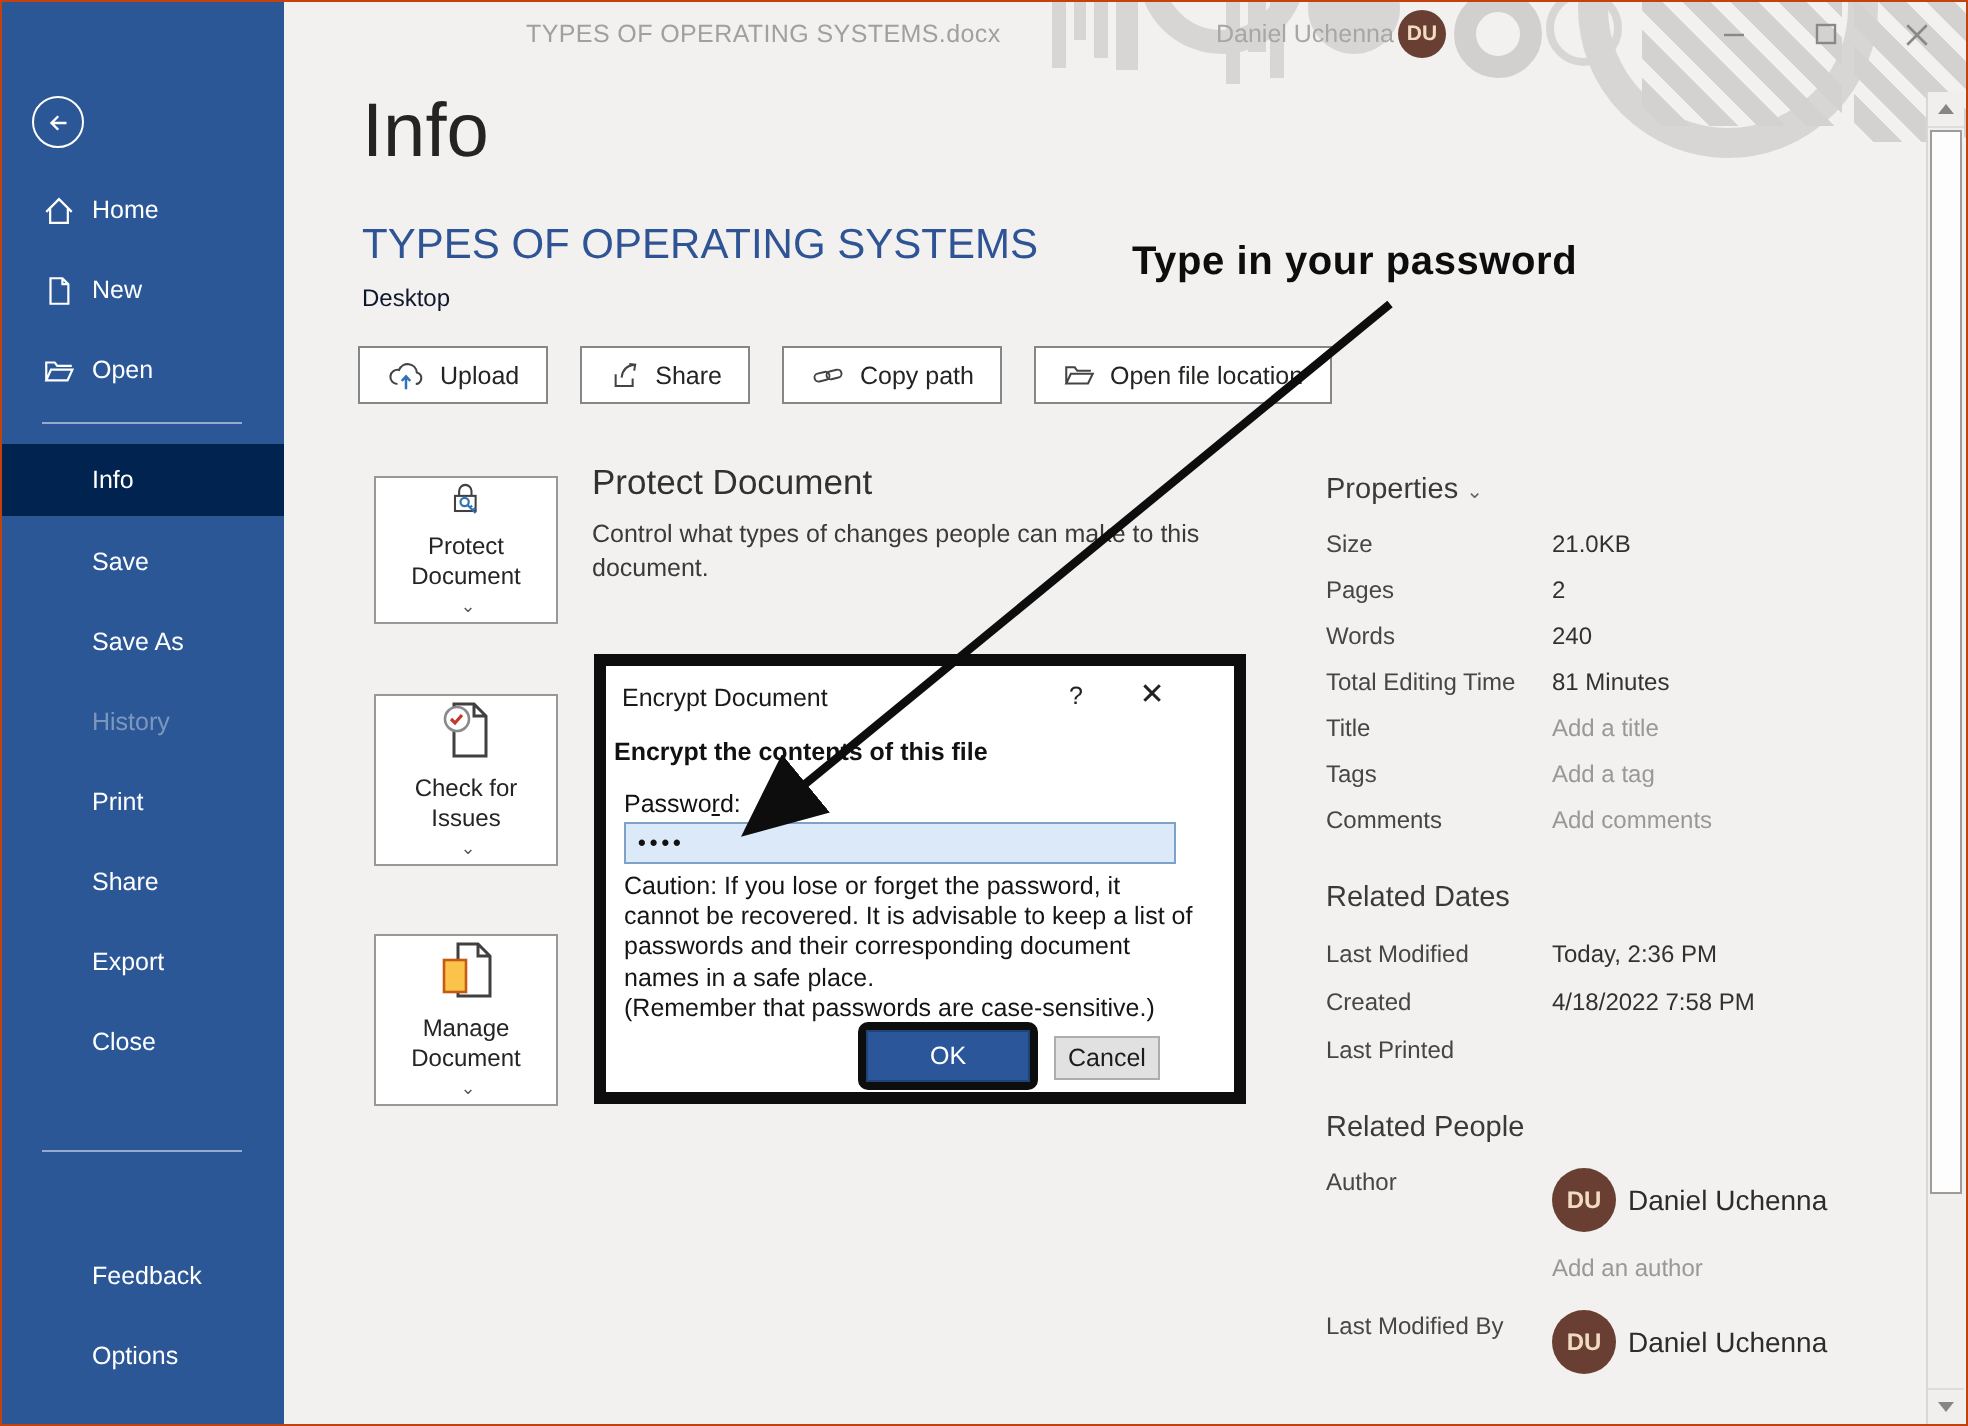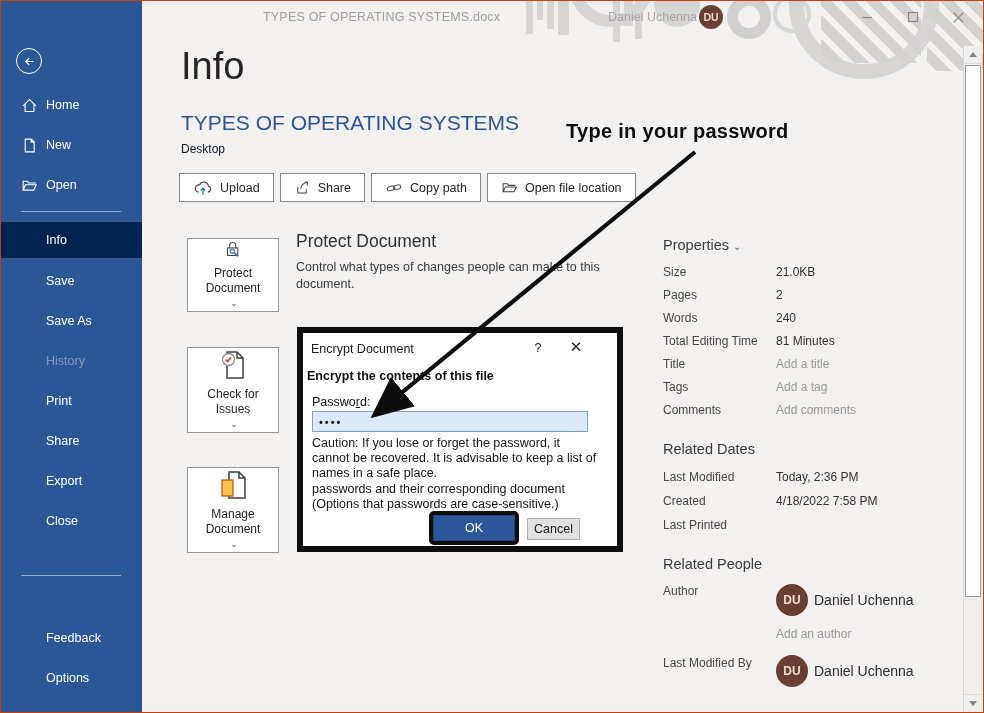--- a/index.html
+++ b/index.html
@@ -42,21 +42,21 @@
   .nav-item.selected{ background:var(--sidebar-selected,#01234f); }
   .nav-item.disabled{ color:rgba(255,255,255,.38); cursor:default; }
   .side-sep{ position:absolute; left:20px; width:100px; height:1px; background:rgba(255,255,255,.5); }
 
   
   .page-title{ position:absolute; left:180px; top:44px; font-size:38px; font-weight:400; color:#252423; z-index:2; }
   .doc-heading{ position:absolute; left:180px; top:110px; font-size:21px; font-weight:400;
     color:var(--heading-blue,#2f5496); z-index:2; }
   .doc-loc{ position:absolute; left:180px; top:141px; font-size:12px; color:#0f172a; z-index:2; }
 
-  .toolbar{ position:absolute; left:178px; top:172px; display:flex; gap:6px; z-index:2; }
+  .toolbar{ position:absolute; left:178px; top:172px; display:flex; gap:16px; z-index:2; }
   .tb-btn{ height:29px; background:#fff; border:1px solid #868686; display:flex; align-items:center;
     gap:7px; padding:0 13px; font-size:12.5px; color:#252423; cursor:pointer; white-space:nowrap; }
 
   .card{ position:absolute; left:186px; width:92px; background:#fff; border:1px solid #9a9896;
     display:flex; flex-direction:column; align-items:center; justify-content:center;
     text-align:center; font-size:12px; color:#252423; line-height:15px; cursor:pointer; z-index:2; }
   .card .chev{ font-size:9px; color:#555; margin-left:2px; }
   .card svg{ margin-bottom:5px; }
 
   .sect-heading{ position:absolute; left:295px; top:230px; font-size:17.5px; font-weight:400; color:#323130; z-index:2; }
@@ -353,23 +353,23 @@
   <div class="dialog">
     <span class="dlg-title">Encrypt Document</span>
     <span class="dlg-help">?</span>
     <span class="dlg-close">✕</span>
     <div class="dlg-heading">Encrypt the contents of this file</div>
     <div class="dlg-pwlabel"><span>Passwo</span><span class="mn">r</span><span>d:</span></div>
     <div class="dlg-pwfield">••••</div>
     <div class="dlg-caution">
       <div>Caution: If you lose or forget the password, it</div>
       <div>cannot be recovered. It is advisable to keep a list of</div>
+      <div>passwords and their corresponding document</div>
       <div>names in a safe place.</div>
-      <div>passwords and their corresponding document</div>
-      <div>(Options that passwords are case-sensitive.)</div>
+      <div>(Remember that passwords are case-sensitive.)</div>
     </div>
     <div class="ok-highlight">
       <div class="ok-btn">OK</div>
     </div>
     <div class="cancel-btn">Cancel</div>
   </div>
 
   <div class="annotation-text">Type in your password</div>
   <svg class="annotation-arrow" width="984" height="713" viewBox="0 0 984 713">
     <defs>

